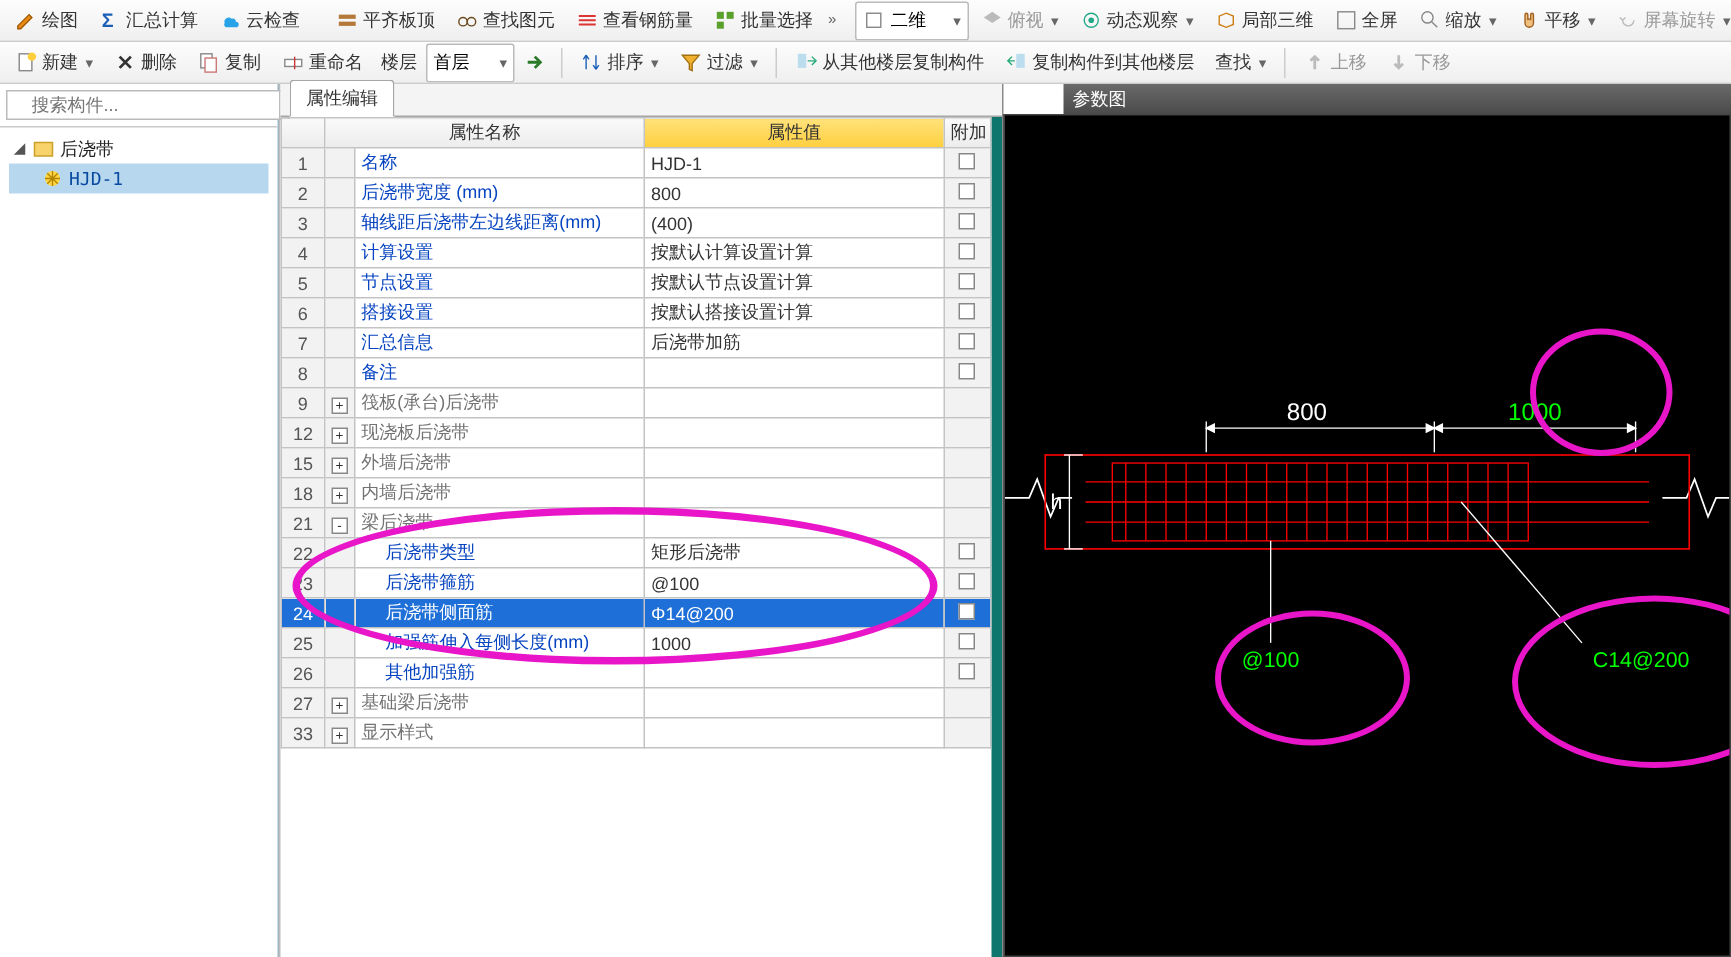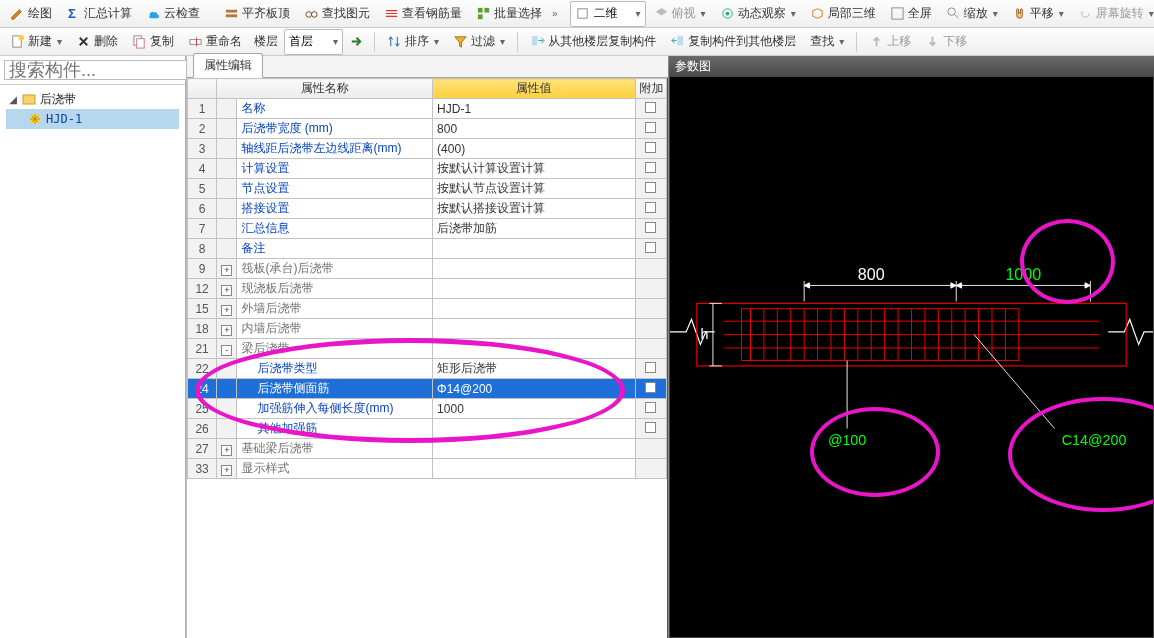--- a/index.html
+++ b/index.html
@@ -12,35 +12,35 @@
   .sep { width: 1px; height: 20px; background: #ccc; margin: 0 4px; }
   .dd { font-size: 10px; color: #666; margin-left: 2px; }
   .combo { display: inline-flex; align-items: center; border:1px solid #bbb; background:#fff; height:20px; padding:12px 4px; border-radius:2px; gap:4px;}
   .combo input { border:none; width:36px; font-size:12px; outline:none;}
   .gray { color:#999;align-items:center; }
 
   
   .main { display:flex; height: calc(100% - 56px); }
   .left { width:186px; border-right:1px solid #9cb6c5; background:#fff; display:flex; flex-direction:column; }
   .search-row { display:flex; align-items:center; padding:4px; border-bottom:1px solid #c9c9c9;}
-  .search-row input { flex:1; border:1px solid #bbb; height:20px; padding:0 4px; color:#999; font-size:18px;}
+  .search-row input { flex:1; border:1px solid #bbb; height:20px; padding:0 16px; color:#999; font-size:12px;}
   .search-row .sico { width:20px; height:20px; display:flex; align-items:center; justify-content:center; color:#1b84d6; font-size:14px; cursor:pointer;}
   .tree { padding:4px 6px; }
   .tree-row { display:flex; align-items:center; height:20px; gap:4px; padding-left:2px;}
   .tree-row.indent { padding-left:22px; }
   .tree-row .tglyph { font-size:10px; color:#555; width:10px; text-align:center;}
   .tree-row .ticon { width:14px; height:14px; }
   .tree-row .tlabel { color:#222; }
   .tree-row.sel { background:#b7d7ef; }
   .tree-row.sel .tlabel { color:#0a4aa0; }
 
   .mid { width:482px; display:flex; flex-direction:column; border-left:1px solid #bcbcbc;}
   .tab-row { display:flex; align-items:flex-end; height:22px; padding-left:6px; border-bottom:1px solid #a6a6a6; background:#f4f4f4;}
   .tab { padding:3px 10px; background:#fff; border:1px solid #a6a6a6; border-bottom:1px solid #fff; border-radius:3px 3px 0 0; position:relative; top:1px;}
-  .grid { flex:1; overflow:auto; border-right:1px solid #0f766e;}
+  .grid { flex:1; overflow:auto; border-right:7px solid #0f766e;}
   table { border-collapse:collapse; width:100%; table-layout:fixed;}
   th,td { border:1px solid #c3c3c3; height:20px; padding:0 4px; font-size:12px; overflow:hidden; white-space:nowrap;}
   th { background:linear-gradient(#fafafa,#ececec); font-weight:normal;}
   th.num { width:26px;}
   th.name { width:180px;}
   th.val { width:180px;}
   th.att { width:30px;}
   th.valh { background:linear-gradient(#ffe27a,#ffcf3e);}
   td.num { text-align:center; color:#555; background:#f2f2f2;}
   td.exp { text-align:center; background:#f2f2f2; width:16px; padding:0;}
@@ -48,21 +48,21 @@
   td.name { color:#0744c0; }
   td.name.indent { padding-left:20px; }
   td.name.gray { color:#737373; }
   td.val { color:#333; }
   tr.sel td { background:#1e6fd7 !important; color:#fff !important; }
   tr.sel td.num, tr.sel td.exp { background:#1e6fd7 !important; }
   td.att { background:#f2f2f2; text-align:center;}
   .chk { display:inline-block; width:11px; height:11px; border:1px solid #888; background:#fff;}
 
   .right { flex:1; display:flex; flex-direction:column; border-left:1px solid #8a8a8a;}
-  .right-title { height:20px; display:flex; align-items:center; padding:0 6px; background:linear-gradient(#6a6a6a,#4a4a4a); color:#fff; font-size:12px;}
+  .right-title { height:20px; display:flex; align-items:center; padding:0 6px; background:linear-gradient(#6a6a6a,#4a4a4a); color:#fff; font-size:12px;margin-left:40px;}
   .canvas { flex:1; background:#000; position:relative; overflow:hidden; border:1px solid #444;}
   .canvas svg { position:absolute; inset:0; width:100%; height:100%;}
   .ann { position:absolute; border:4px solid #e815c9; border-radius:50%; pointer-events:none;}
 </style>
 </head>
 <body>
 
 <div class="toolbar">
   <div class="tbtn">
       <span class="ico"><svg viewBox="0 0 16 16">
@@ -400,20 +400,27 @@
               <td class="exp"><span>-</span></td>
               <td class="name gray">梁后浇带</td>
               <td class="val"></td>
               <td class="att"></td>
             </tr>
             <tr>
               <td class="num">22</td>
               <td class="exp"></td>
               <td class="name indent">后浇带类型</td>
               <td class="val">矩形后浇带</td>
+              <td class="att"><span class="chk"></span></td>
+            </tr>
+            <tr>
+              <td class="num">23</td>
+              <td class="exp"></td>
+              <td class="name indent">后浇带箍筋</td>
+              <td class="val">@100</td>
               <td class="att"><span class="chk"></span></td>
             </tr>
             <tr class="sel">
               <td class="num">24</td>
               <td class="exp"></td>
               <td class="name indent">后浇带侧面筋</td>
               <td class="val">Φ14@200</td>
               <td class="att"><span class="chk"></span></td>
             </tr>
             <tr>

